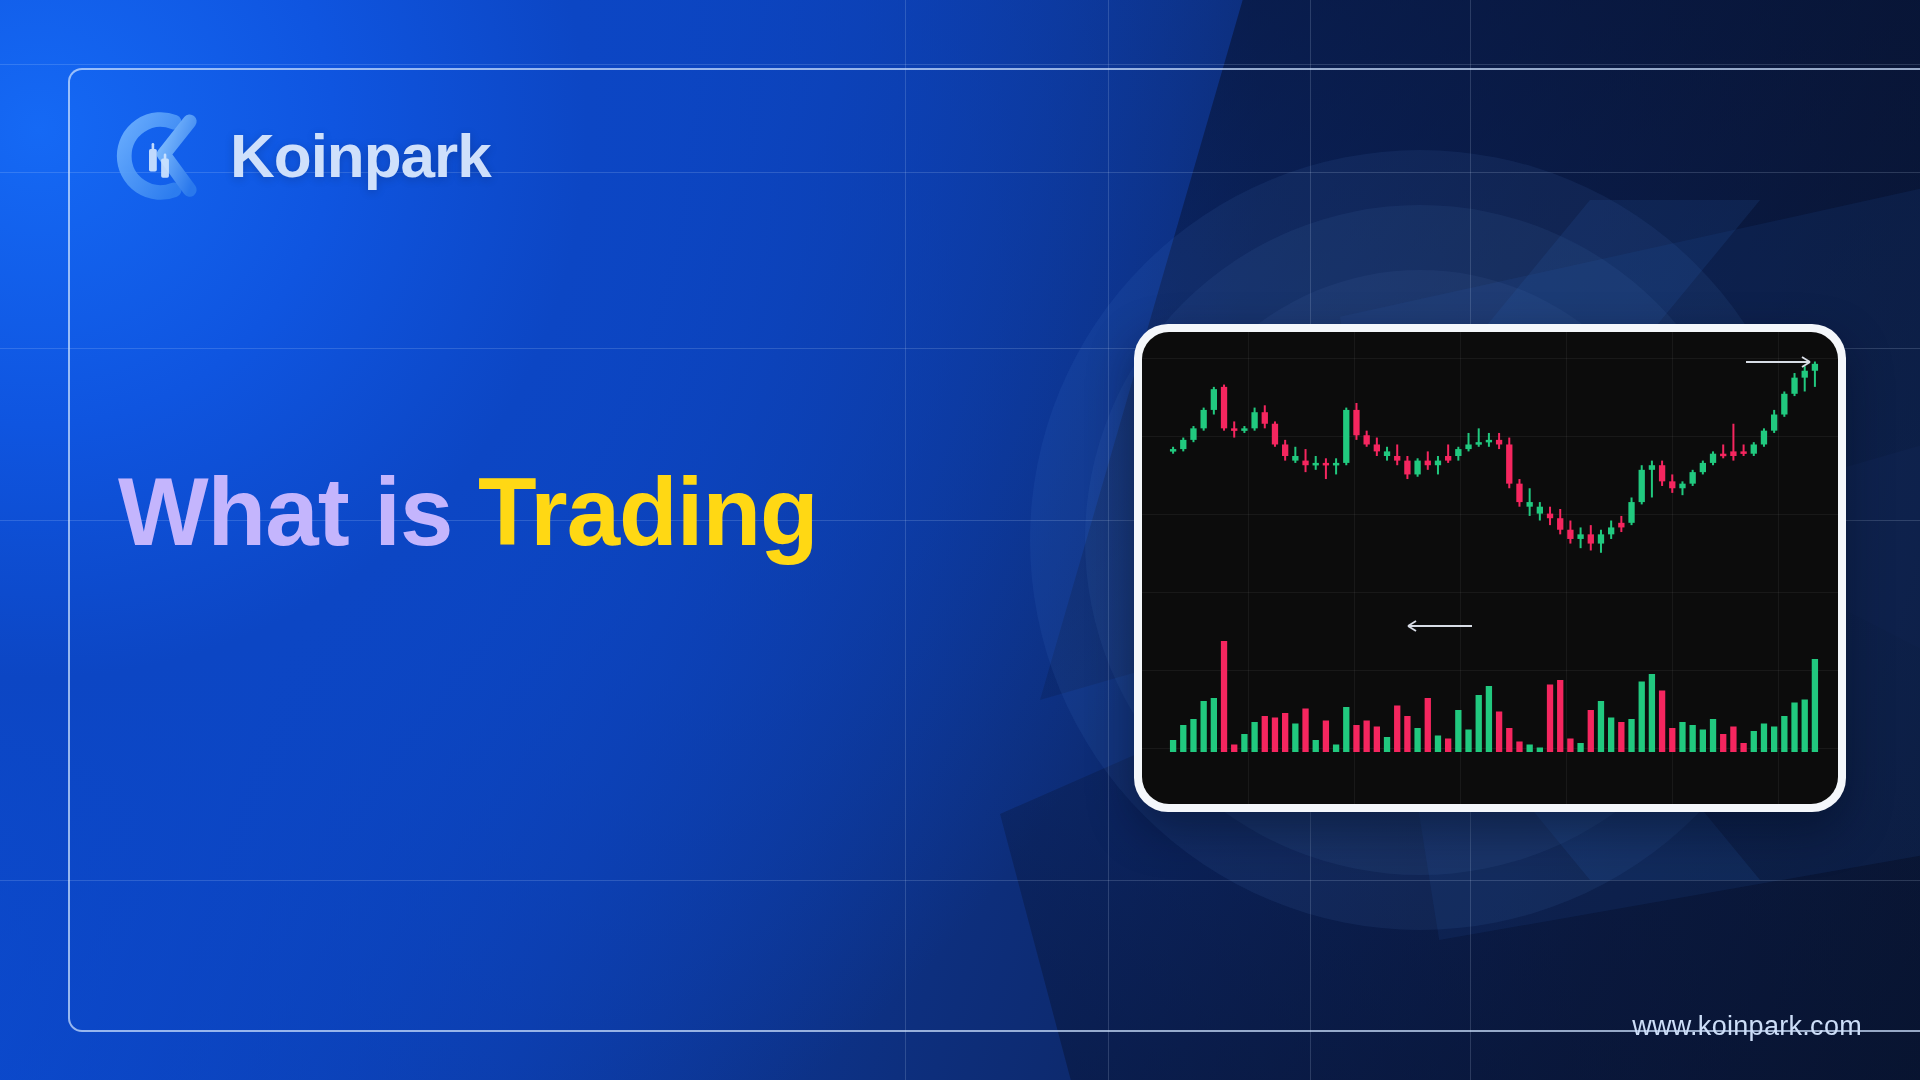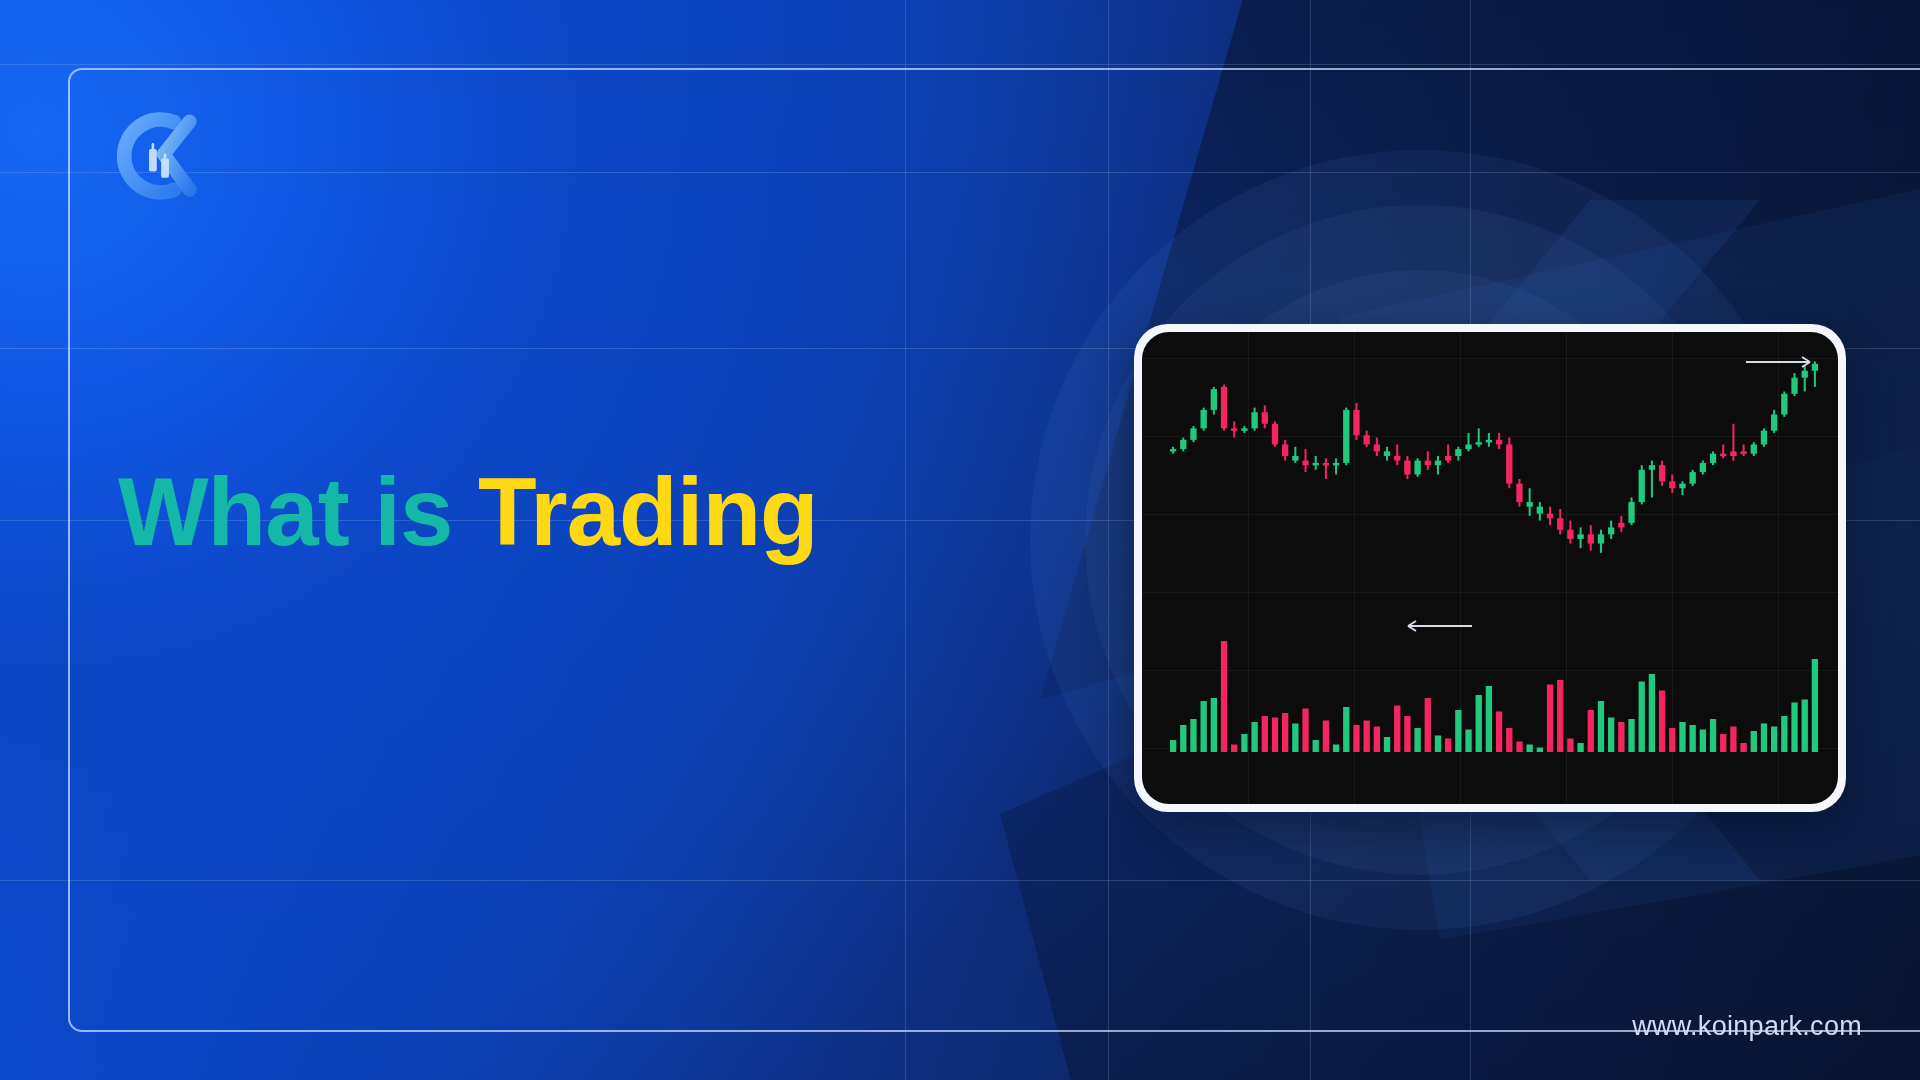--- a/index.html
+++ b/index.html
@@ -83,21 +83,21 @@
     font-size:62px;font-weight:700;letter-spacing:-1px;
     color:#cfe0fb;line-height:1;
     text-shadow:0 2px 10px rgba(0,0,0,.18);
   }
 
   
   .headline{
     position:absolute;left:118px;top:455px;width:1000px;
     font-size:96px;font-weight:700;line-height:1.18;letter-spacing:-1px;
   }
-  .headline .w{color:#14b8a6;}
+  .headline .w{color:#c4b5fd;}
   .headline .y{color:#ffd814;}
 
   
   .site{
     position:absolute;right:58px;bottom:38px;
     font-size:27px;color:#ccddf7;letter-spacing:.3px;
   }
 
   
   .card{
@@ -164,20 +164,21 @@
         <path d="M74 21 A42 42 0 1 0 74 99" fill="none" stroke="url(#gArc)" stroke-width="17" stroke-linecap="round" opacity=".92"></path>
         <path d="M92 20 L62 58 L92 99" fill="none" stroke="url(#gK)" stroke-width="16" stroke-linecap="round" stroke-linejoin="round"></path>
         <g fill="#cfe5ff" opacity=".92">
           <rect x="45" y="52" width="9" height="26" rx="2"></rect>
           <rect x="48" y="45" width="3" height="9" rx="1.5"></rect>
           <rect x="59" y="63" width="9" height="22" rx="2"></rect>
           <rect x="62" y="57" width="3" height="8" rx="1.5"></rect>
         </g>
       </svg>
     </span>
+    <span class="logo-word">Koinpark</span>
   </div>
 
   <div class="headline">
     <div>
       <span class="w">What is </span><span class="y">Trading</span>
     </div>
   </div>
 
   <div class="card">
     <div class="card-inner">

